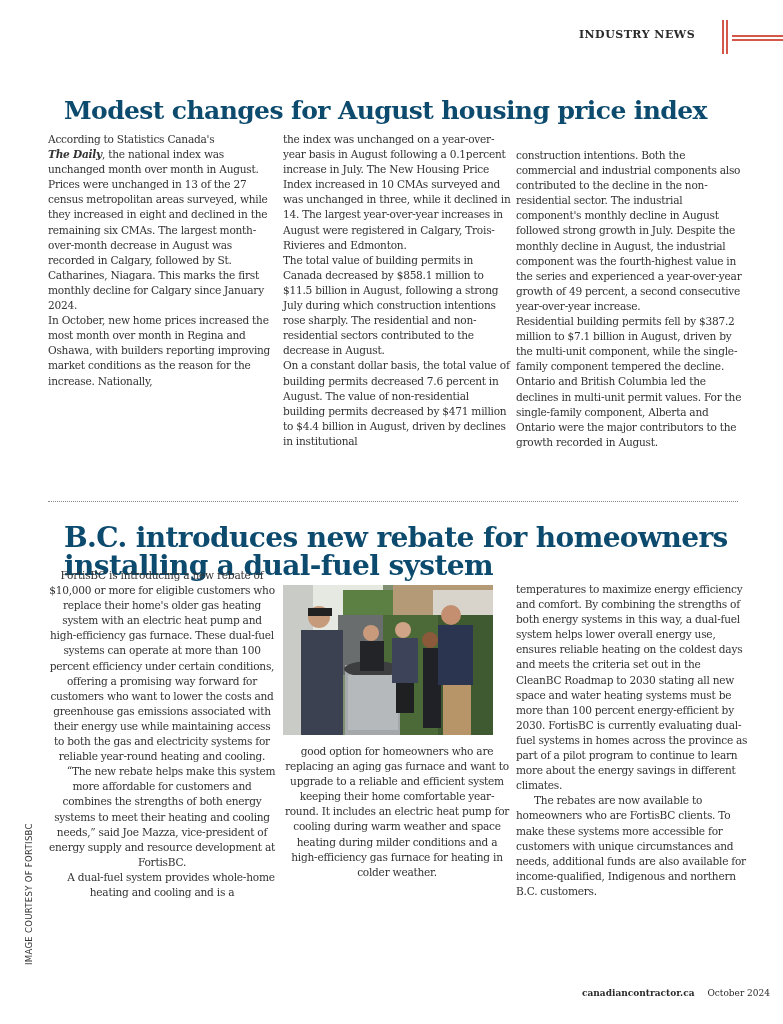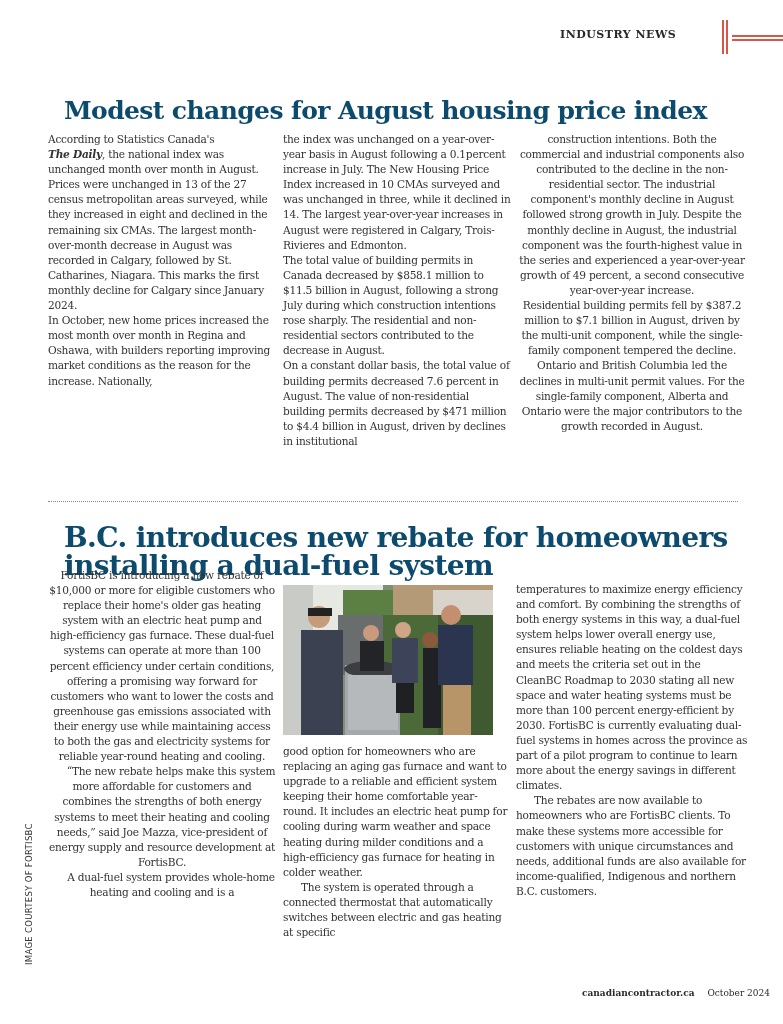--- a/index.html
+++ b/index.html
@@ -1,37 +1,37 @@
 <!DOCTYPE html>
 <html><head>
   <meta charset="utf-8">
   <style>
     html, body { margin: 0; padding: 0; background: #ffffff; }
     body { width: 783px; height: 1024px; position: relative; overflow: hidden; font-family: "DejaVu Serif", serif; color: #333333; }
 
-    .header-label { position: absolute; top: 28px; left: 560px; width: 154px; text-align: left; font-family: "DejaVu Serif", serif; font-weight: bold; font-size: 11px; letter-spacing: 0.5px; color: #2a2a2a; }
+    .header-label { position: absolute; top: 28px; left: 560px; width: 154px; text-align: center; font-family: "DejaVu Serif", serif; font-weight: bold; font-size: 11px; letter-spacing: 0.5px; color: #2a2a2a; }
     .hdr-vbar { position: absolute; top: 20px; left: 722px; width: 6px; height: 34px; }
     .hdr-vbar .l1 { position: absolute; left: 0; top: 0; width: 2px; height: 100%; background: #d4574a; }
     .hdr-vbar .l2 { position: absolute; left: 4px; top: 0; width: 2px; height: 100%; background: #d4574a; }
     .hdr-hbar { position: absolute; top: 35px; left: 732px; width: 51px; height: 6px; }
     .hdr-hbar .l1 { position: absolute; left: 0; top: 0; height: 2px; width: 100%; background: #d4574a; }
     .hdr-hbar .l2 { position: absolute; left: 0; top: 4px; height: 2px; width: 100%; background: #d4574a; }
 
     .headline { position: absolute; left: 48px; margin: 16px; font-family: "DejaVu Serif", serif; font-weight: bold; color: #0c4a6e; letter-spacing: -0.6px; }
     .h1 { top: 80px; font-size: 25px; }
     .h2 { top: 508px; font-size: 28px; line-height: 28px; width: 700px; }
 
     .col { position: absolute; font-family: "DejaVu Serif", serif; font-size: 10.6px; line-height: 15.1px; color: #333333; letter-spacing: -0.25px; }
     .col p { margin: 0; }
     .col p.indent { text-indent: 18px; }
     .c1 { left: 48px; top: 132px; width: 228px; }
     .c2 { left: 283px; top: 132px; width: 228px; }
-    .c3 { left: 516px; top: 132px; width: 232px; text-align: center; }
+    .c3 { left: 516px; top: 148px; width: 232px; }
     .c4 { left: 48px; top: 568px; width: 228px; text-align: center; }
-    .c5 { left: 283px; top: 744px; width: 228px; }
+    .c5 { left: 283px; top: 744px; width: 228px; text-align: center; }
     .c6 { left: 516px; top: 582px; width: 232px; }
 
     .divider { position: absolute; top: 501px; left: 48px; width: 690px; border-top: 1.5px dotted #8a8a8a; }
 
     .photo { position: absolute; left: 283px; top: 585px; width: 210px; height: 150px; overflow: hidden; background: #8a9488; }
     .photo svg { display: block; }
 
     .credit { position: absolute; left: 24px; top: 965px; transform: rotate(-90deg); transform-origin: left top; font-family: "DejaVu Sans", sans-serif; font-size: 8.5px; letter-spacing: 0.3px; color: #333; white-space: nowrap; }
 
     .footer { position: absolute; top: 988px; left: 538px; font-family: "DejaVu Serif", serif; font-size: 9px; color: #2a2a2a; white-space: nowrap; }
@@ -108,21 +108,20 @@
     <circle cx="168" cy="30" r="10" fill="#c48f70"></circle>
     <rect x="155" y="40" width="35" height="60" fill="#2c3550"></rect>
     <rect x="160" y="100" width="28" height="50" fill="#b79568"></rect>
   </svg>
 </div>
 
 <div class="credit">IMAGE COURTESY OF FORTISBC</div>
 
 <div class="col c5">
   <p>good option for homeowners who are replacing an aging gas furnace and want to upgrade to a reliable and efficient system keeping their home comfortable year-round. It includes an electric heat pump for cooling during warm weather and space heating during milder conditions and a high-efficiency gas furnace for heating in colder weather.</p>
-  <p class="indent">The system is operated through a connected thermostat that automatically switches between electric and gas heating at specific</p>
 </div>
 
 <div class="col c6">
   <p>temperatures to maximize energy efficiency and comfort. By combining the strengths of both energy systems in this way, a dual-fuel system helps lower overall energy use, ensures reliable heating on the coldest days and meets the criteria set out in the CleanBC Roadmap to 2030 stating all new space and water heating systems must be more than 100 percent energy-efficient by 2030. FortisBC is currently evaluating dual-fuel systems in homes across the province as part of a pilot program to continue to learn more about the energy savings in different climates.</p>
   <p class="indent">The rebates are now available to homeowners who are FortisBC clients. To make these systems more accessible for customers with unique circumstances and needs, additional funds are also available for income-qualified, Indigenous and northern B.C. customers.</p>
 </div>
 
 <div class="footer">
   <span class="site">canadiancontractor.ca</span>
   <span>October 2024</span>

